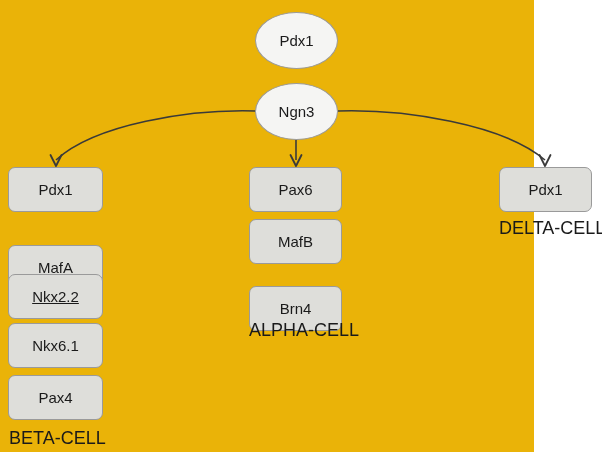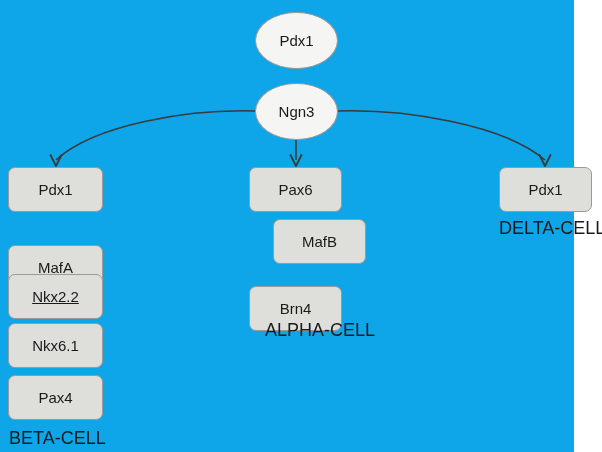--- a/index.html
+++ b/index.html
@@ -9,23 +9,24 @@
   }
   body {
     width: 602px;
     height: 452px;
     font-family: "Liberation Sans", sans-serif;
     color: #1a1a1a;
     overflow: hidden;
   }
   #canvas {
     position: relative;
-    width: 574px;
+    width: 494px;
     height: 452px;
-    background: #0ea5e9;
+    background: #eab308;
+    padding-left: 40px;
   }
   #edge-layer {
     position: absolute;
     left: 0;
     top: 0;
     width: 602px;
     height: 452px;
     pointer-events: none;
   }
   .node-ellipse {
@@ -77,20 +78,20 @@
   <div id="nodes">
       <div class="node-ellipse" style="left: 255px; top: 12px; width: 83px; height: 57px; background: rgb(245, 245, 243); border-color: rgb(154, 154, 154);">Pdx1</div>
       <div class="node-ellipse" style="left: 255px; top: 83px; width: 83px; height: 57px; background: rgb(245, 245, 243); border-color: rgb(154, 154, 154);">Ngn3</div>
       <div class="node-box" style="left: 8px; top: 167px; width: 95px; height: 45px; background: rgb(222, 222, 218); border-color: rgb(154, 154, 154);">Pdx1</div>
       <div class="node-box" style="left: 8px; top: 219px; width: 95px; height: 45px; background: rgb(222, 222, 218); border-color: rgb(154, 154, 154); margin-top: 26px;">MafA</div>
       <div class="node-box" style="left: 8px; top: 274px; width: 95px; height: 45px; background: rgb(222, 222, 218); border-color: rgb(154, 154, 154); text-decoration: underline;">Nkx2.2</div>
       <div class="node-box" style="left: 8px; top: 323px; width: 95px; height: 45px; background: rgb(222, 222, 218); border-color: rgb(154, 154, 154);">Nkx6.1</div>
       <div class="node-box" style="left: 8px; top: 375px; width: 95px; height: 45px; background: rgb(222, 222, 218); border-color: rgb(154, 154, 154);">Pax4</div>
       <div class="cell-label" style="left: 9px; top: 428px; width: 95px;">BETA-CELL</div>
       <div class="node-box" style="left: 249px; top: 167px; width: 93px; height: 45px; background: rgb(222, 222, 218); border-color: rgb(154, 154, 154);">Pax6</div>
-      <div class="node-box" style="left: 249px; top: 219px; width: 93px; height: 45px; background: rgb(222, 222, 218); border-color: rgb(154, 154, 154); margin-left: 24px;">MafB</div>
+      <div class="node-box" style="left: 249px; top: 219px; width: 93px; height: 45px; background: rgb(222, 222, 218); border-color: rgb(154, 154, 154);">MafB</div>
       <div class="node-box" style="left: 249px; top: 286px; width: 93px; height: 45px; background: rgb(222, 222, 218); border-color: rgb(154, 154, 154); text-align: center;">Brn4</div>
-      <div class="cell-label" style="left: 249px; top: 320px; width: 93px; margin-left: 16px;">ALPHA-CELL</div>
+      <div class="cell-label" style="left: 249px; top: 320px; width: 93px;">ALPHA-CELL</div>
       <div class="node-box" style="left: 499px; top: 167px; width: 93px; height: 45px; background: rgb(222, 222, 218); border-color: rgb(154, 154, 154);">Pdx1</div>
       <div class="cell-label" style="left: 499px; top: 218px; width: 93px;">DELTA-CELL</div>
     </div>
 
 </div>
 
 </body></html>

